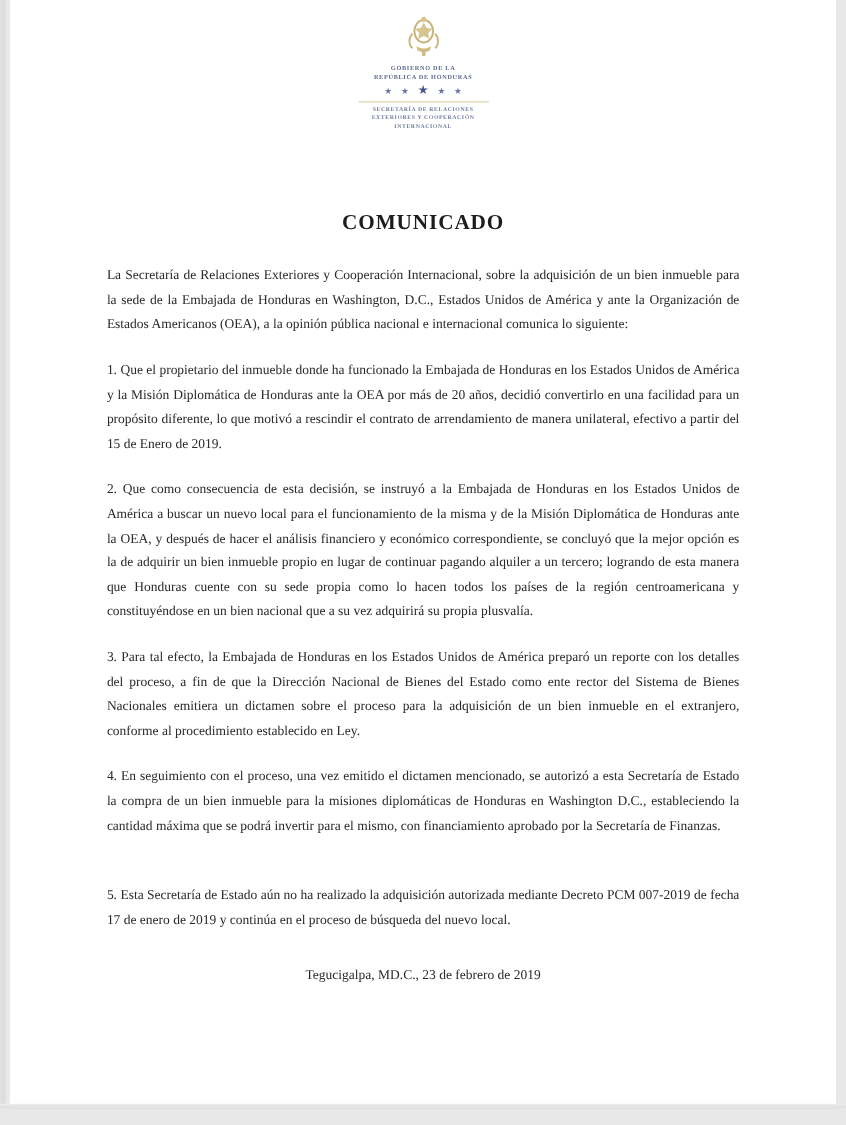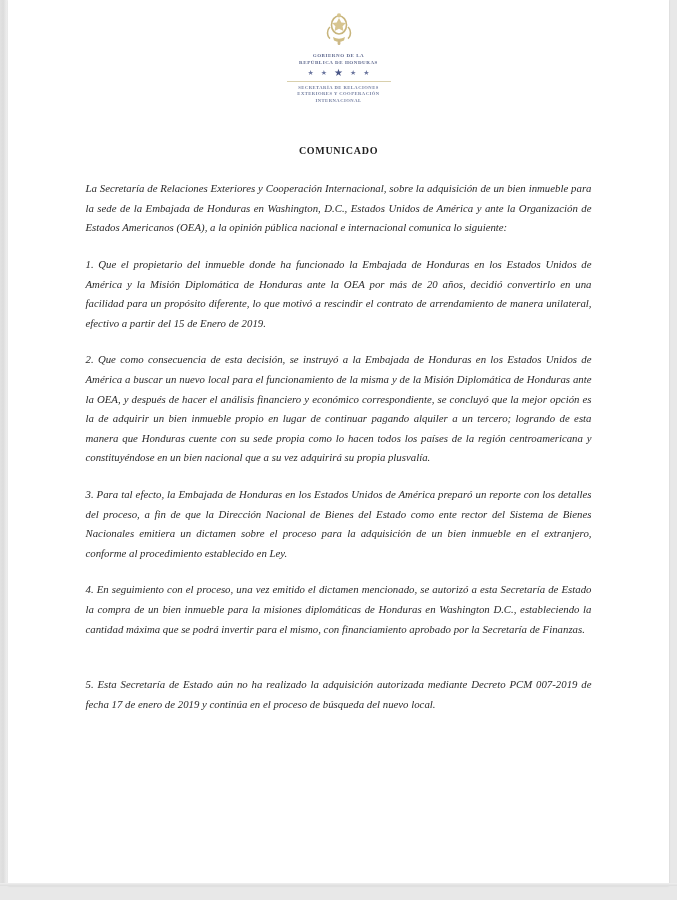--- a/index.html
+++ b/index.html
@@ -92,32 +92,31 @@
     font-size: 4.6px;
     letter-spacing: 0.5px;
     color: #3b4a7a;
     line-height: 6.4px;
     font-weight: bold;
     opacity: 0.72;
   }
 
   
   .doc-title {
-    margin-top: 41px;
+    margin-top: 64px;
     text-align: center;
-    font-size: 10px;
+    font-size: 17px;
     font-weight: bold;
     letter-spacing: 0.7px;
     color: #1d1d1d;
   }
   .content {
     margin: 0 auto;
     padding-top: 23px;
     width: 506px;
-    font-style: italic;
   }
   .para {
     text-align: justify;
     font-size: 10.8px;
     line-height: 19.6px;
     color: #2a2a2a;
     margin: 0 0 17px 0;
   }
   .para:last-of-type {
     margin-bottom: 0;
@@ -177,17 +176,18 @@
 
   <div class="doc-title">COMUNICADO</div>
 
   <div class="content">
     <p class="para">La Secretaría de Relaciones Exteriores y Cooperación Internacional, sobre la adquisición de un bien inmueble para la sede de la Embajada de Honduras en Washington, D.C., Estados Unidos de América y ante la Organización de Estados Americanos (OEA), a la opinión pública nacional e internacional comunica lo siguiente:</p>
     <p class="para">1. Que el propietario del inmueble donde ha funcionado la Embajada de Honduras en los Estados Unidos de América y la Misión Diplomática de Honduras ante la OEA por más de 20 años, decidió convertirlo en una facilidad para un propósito diferente, lo que motivó a rescindir el contrato de arrendamiento de manera  unilateral, efectivo a partir del 15 de Enero de 2019.</p>
     <p class="para">2. Que como consecuencia de esta decisión, se instruyó a la Embajada de Honduras en los Estados Unidos de América a buscar un nuevo local para el funcionamiento de la misma y de la Misión Diplomática de Honduras ante la OEA, y después de hacer el análisis financiero y económico correspondiente, se concluyó que la mejor opción es la de adquirir un bien inmueble propio en lugar de continuar pagando alquiler a un tercero; logrando de esta manera que Honduras cuente con su sede propia como lo hacen todos los países de la región centroamericana y constituyéndose en un bien nacional que a su vez adquirirá su propia plusvalía.</p>
     <p class="para">3. Para tal efecto, la Embajada de Honduras en los Estados Unidos de América preparó un reporte con los detalles del proceso, a fin de que la Dirección Nacional de Bienes del Estado como ente rector del Sistema de Bienes Nacionales emitiera un dictamen sobre el proceso para la adquisición de un bien inmueble en el extranjero, conforme al procedimiento establecido en Ley.</p>
     <p class="para">4. En seguimiento con el proceso, una vez emitido el dictamen mencionado, se autorizó a esta Secretaría de Estado la compra de un bien inmueble para la misiones diplomáticas de Honduras en Washington D.C., estableciendo la cantidad máxima que se podrá invertir para el mismo, con financiamiento aprobado por la Secretaría de Finanzas.</p>
     <p class="para">5. Esta Secretaría de Estado aún no ha realizado la adquisición autorizada mediante Decreto PCM 007-2019 de fecha 17 de enero de 2019 y continúa en el proceso de búsqueda del nuevo local.</p>
+    <div class="signoff">Tegucigalpa, MD.C., 23 de febrero de 2019</div>
   </div>
 
 </div>
 
 <div class="page-edge-bottom"></div>
 
 </body></html>

